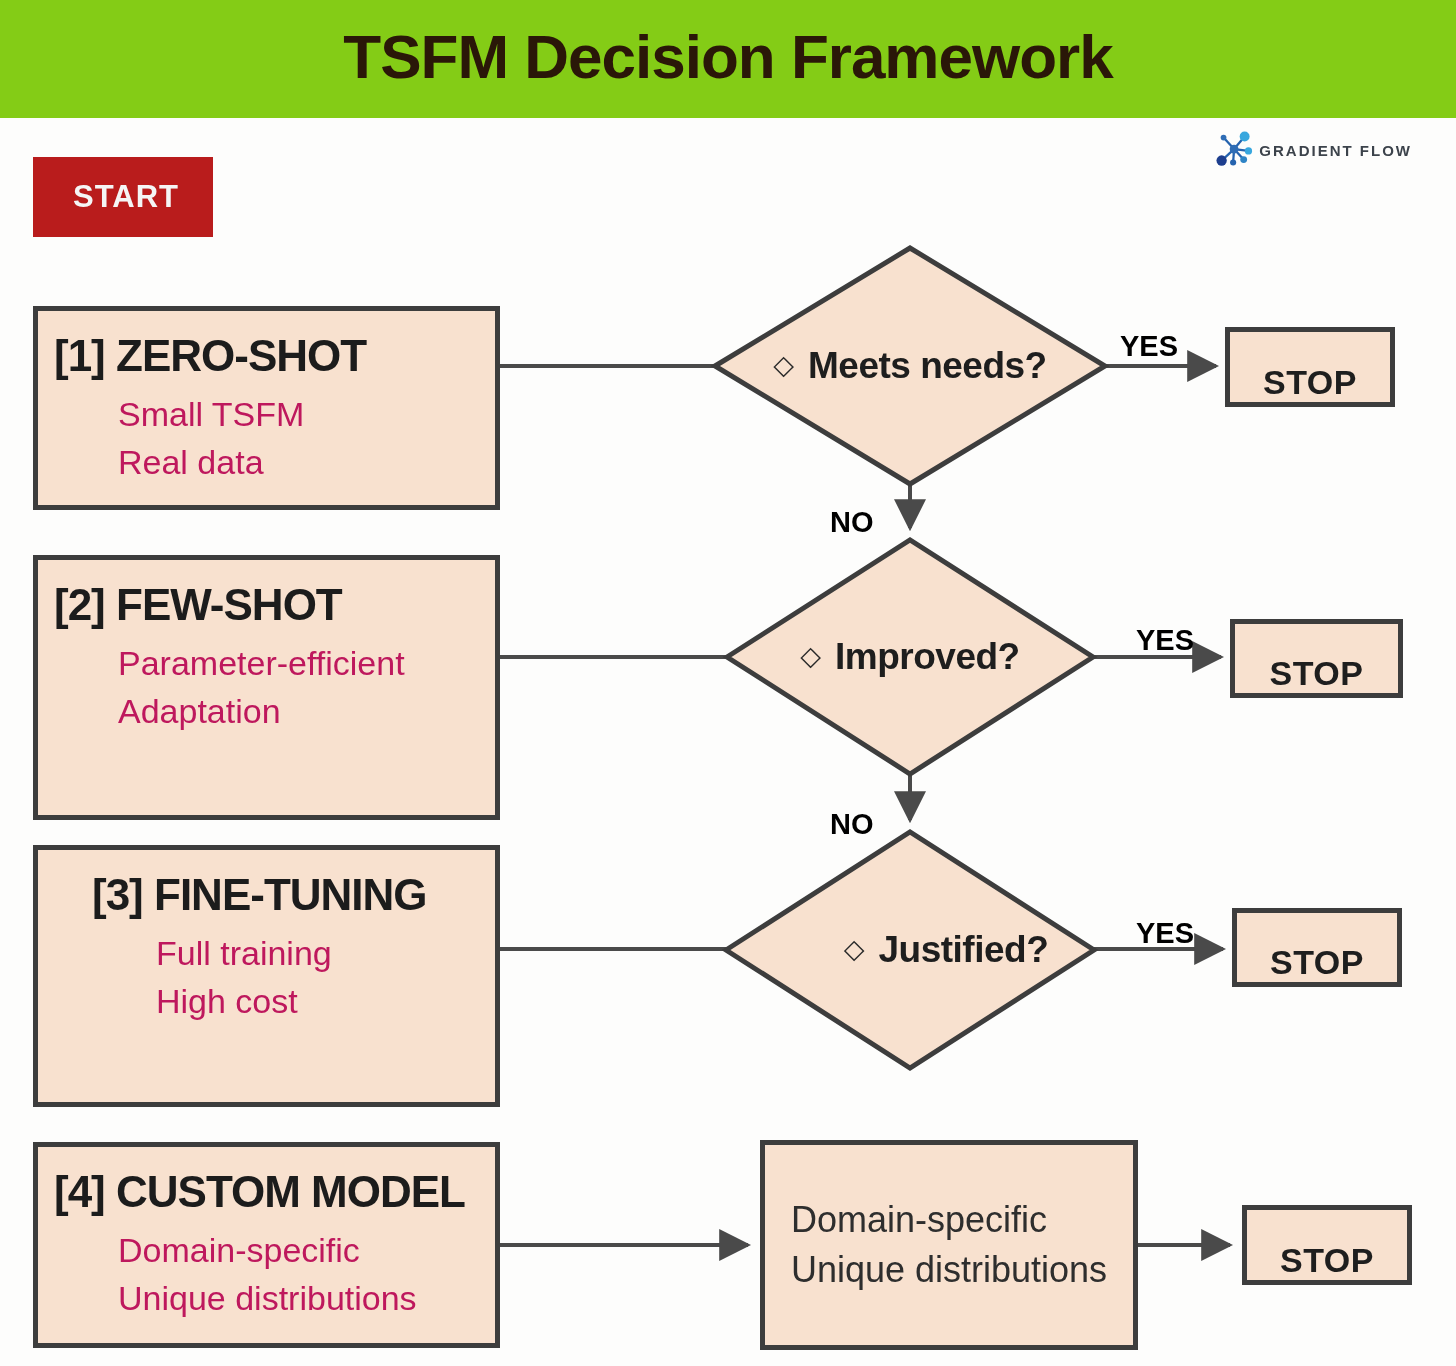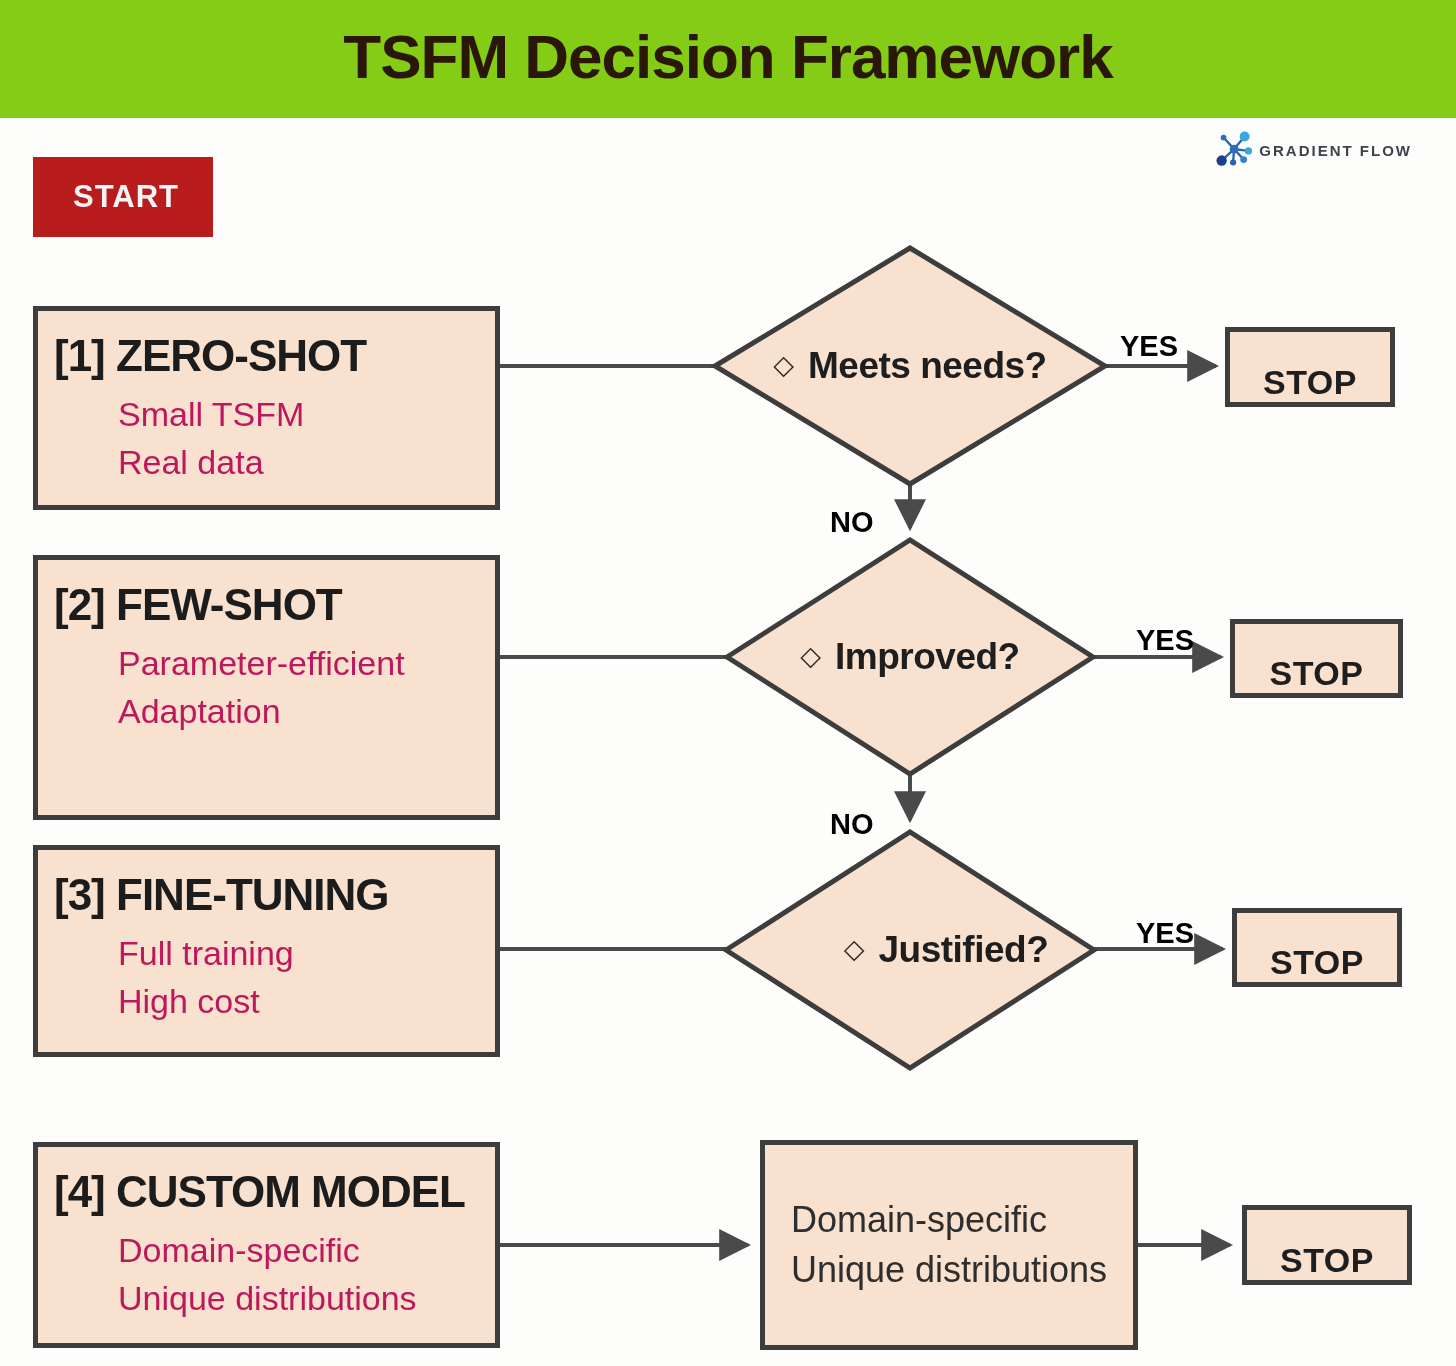--- a/index.html
+++ b/index.html
@@ -37,21 +37,21 @@
   }
   .step-heading{
     font-size:44px;font-weight:700;letter-spacing:-1px;color:#1c1c1c;
     margin:20px 0 10px 16px;white-space:nowrap;
   }
   .step-line{
     font-size:34px;color:#be185d;margin-left:80px;line-height:1.4;white-space:nowrap;
   }
   #step1{top:262px;height:204px;margin-top:44px;}
   #step2{top:555px;height:265px;}
-  #step3{top:845px;height:212px;}
+  #step3{top:845px;height:262px;padding-left:38px;}
   #step4{top:1142px;height:206px;}
   
   #flow-svg{position:absolute;left:0;top:0;z-index:1;}
   
   .diamond-label{
     position:absolute;z-index:3;transform:translate(-50%,-50%);
     white-space:nowrap;color:#1e1e1e;
   }
   .d-icon{font-size:27px;margin-right:14px;vertical-align:4px;color:#2a2a2a;}
   .d-text{font-size:37px;font-weight:700;letter-spacing:-0.5px;}

